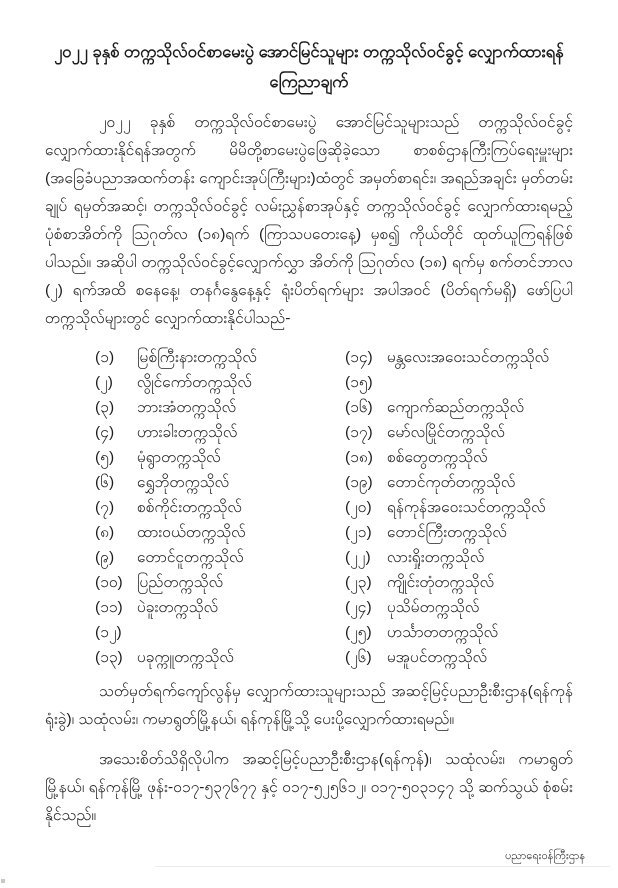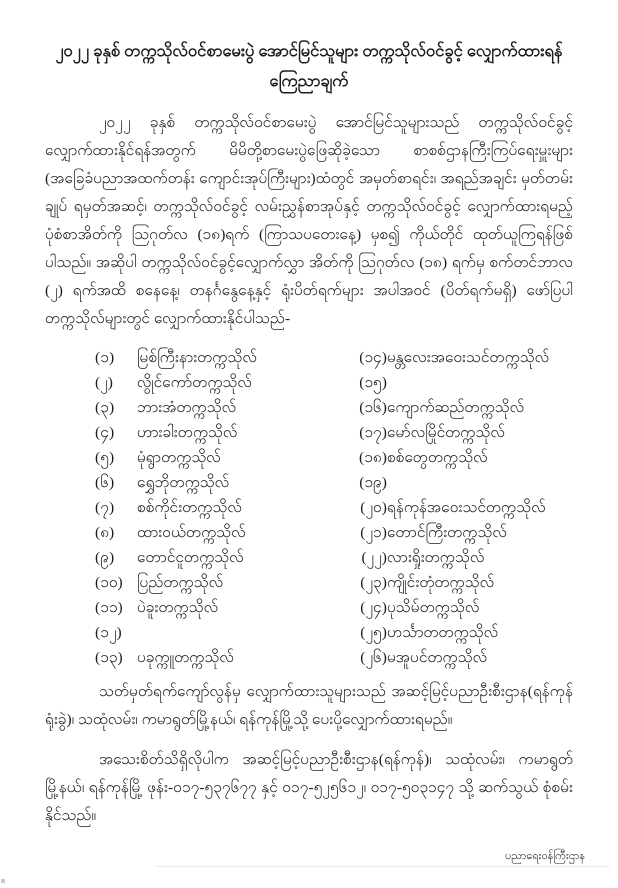--- a/index.html
+++ b/index.html
@@ -8,21 +8,20 @@
     background: #ffffff;
     color: #1b1b1b;
     font-family: "Liberation Sans", "DejaVu Sans", sans-serif;
     overflow: hidden;
     position: relative;
   }
   .page {
     box-sizing: border-box;
     width: 618px; height: 888px;
     padding: 36px 33px 0 33px;
-    font-family: Liberation Serif, serif;
   }
   .doc-title {
     font-weight: bold;
     text-align: center;
     font-size: 16.5px;
     line-height: 30px;
     margin-bottom: 12px;
   }
   .para {
     font-size: 15.5px;
@@ -37,21 +36,21 @@
   }
   .uni-row {
     display: flex;
     font-size: 15.5px;
     line-height: 25px;
     height: 25px;
     white-space: nowrap;
   }
   .uni-cell { display: flex; }
   .uni-cell.left  { width: 250px; }
-  .uni-cell.right { flex: 1; text-align: right; }
+  .uni-cell.right { flex: 1; }
   .uni-no   { width: 42px; flex: 0 0 42px; }
   .uni-name { }
   .closing { margin-top: 4px; }
   .signature {
     font-size: 11px;
     line-height: 28px;
     text-align: right;
     margin-top: 4px;
   }
   .scan-line {
@@ -130,20 +129,21 @@
           <span class="uni-name">စစ်တွေတက္ကသိုလ်</span>
         </span>
     </div>
     <div class="uni-row">
       <span class="uni-cell left">
           <span class="uni-no">(၆)</span>
           <span class="uni-name">ရွှေဘိုတက္ကသိုလ်</span>
         </span>
       <span class="uni-cell right">
           <span class="uni-no">(၁၉)</span>
+          <span class="uni-name">တောင်ကုတ်တက္ကသိုလ်</span>
         </span>
     </div>
     <div class="uni-row">
       <span class="uni-cell left">
           <span class="uni-no">(၇)</span>
           <span class="uni-name">စစ်ကိုင်းတက္ကသိုလ်</span>
         </span>
       <span class="uni-cell right">
           <span class="uni-no">(၂၀)</span>
           <span class="uni-name">ရန်ကုန်အဝေးသင်တက္ကသိုလ်</span>

